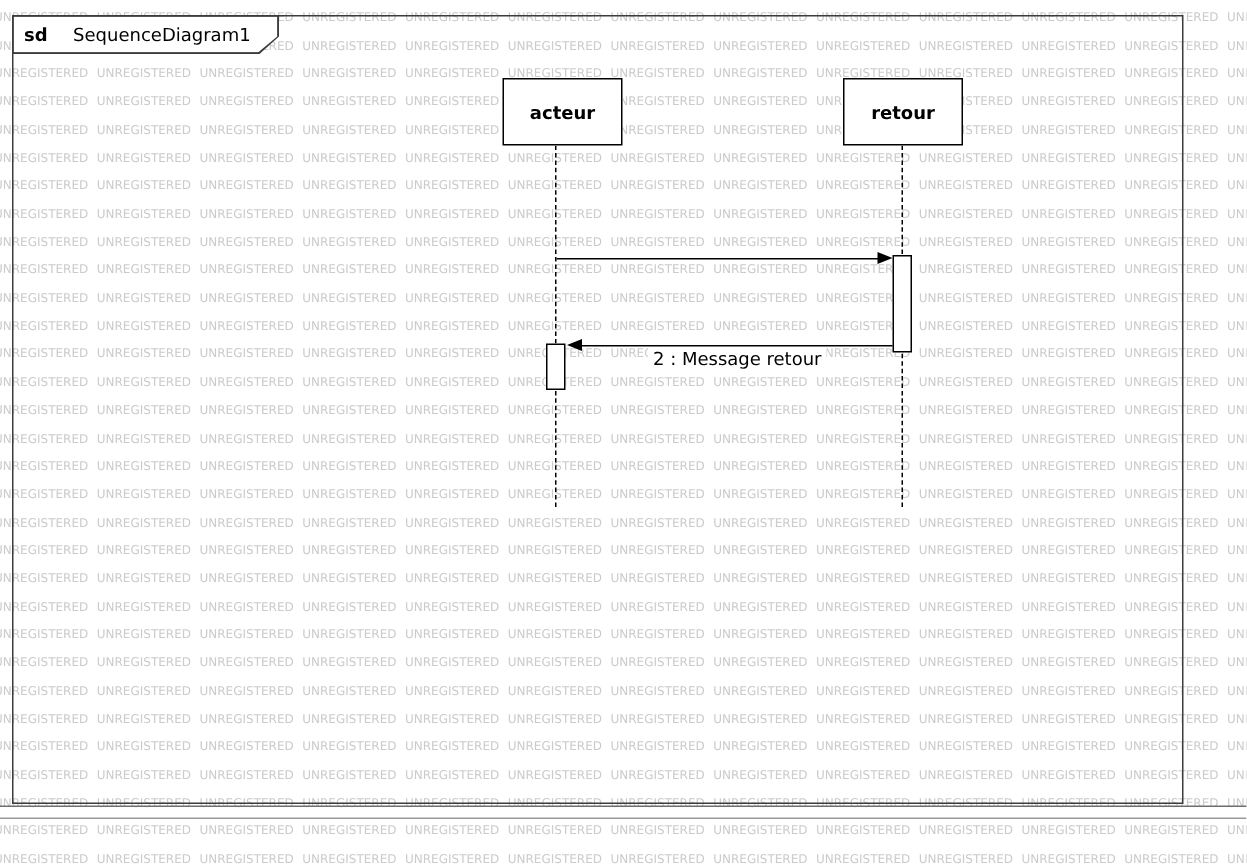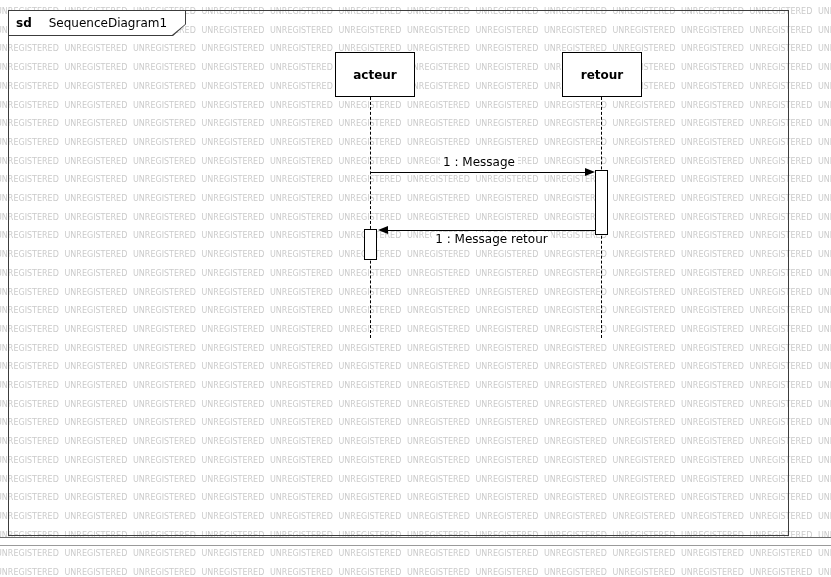--- a/index.html
+++ b/index.html
@@ -523,26 +523,23 @@
   </div>
 
   <div class="lifeline-line acteur"></div>
   <div class="lifeline-line systeme"></div>
 
   <div class="activation systeme"></div>
   <div class="activation acteur"></div>
 
   <div class="msg-line msg1-line"></div>
   <div class="arrowhead arrow-right"></div>
-  <div class="msg-label msg1-label">
-    <span>1 : Message</span>
-  </div>
 
   <div class="msg-line msg2-line"></div>
   <div class="arrowhead arrow-left"></div>
   <div class="msg-label msg2-label">
-    <span>1 : Message retour</span>
+    <span>2 : Message retour</span>
   </div>
 
   <div class="page-line a"></div>
   <div class="page-line b"></div>
 
 </div>
 
 </body></html>

